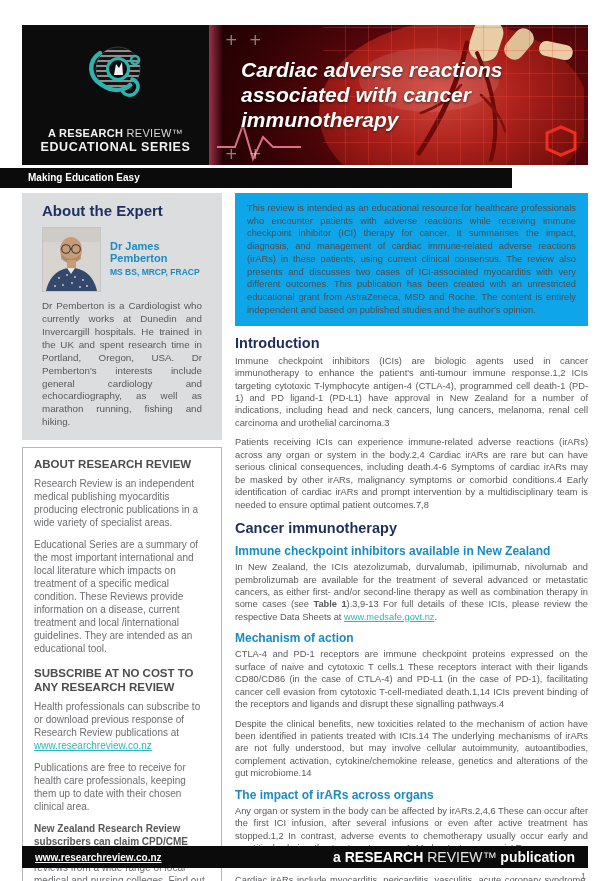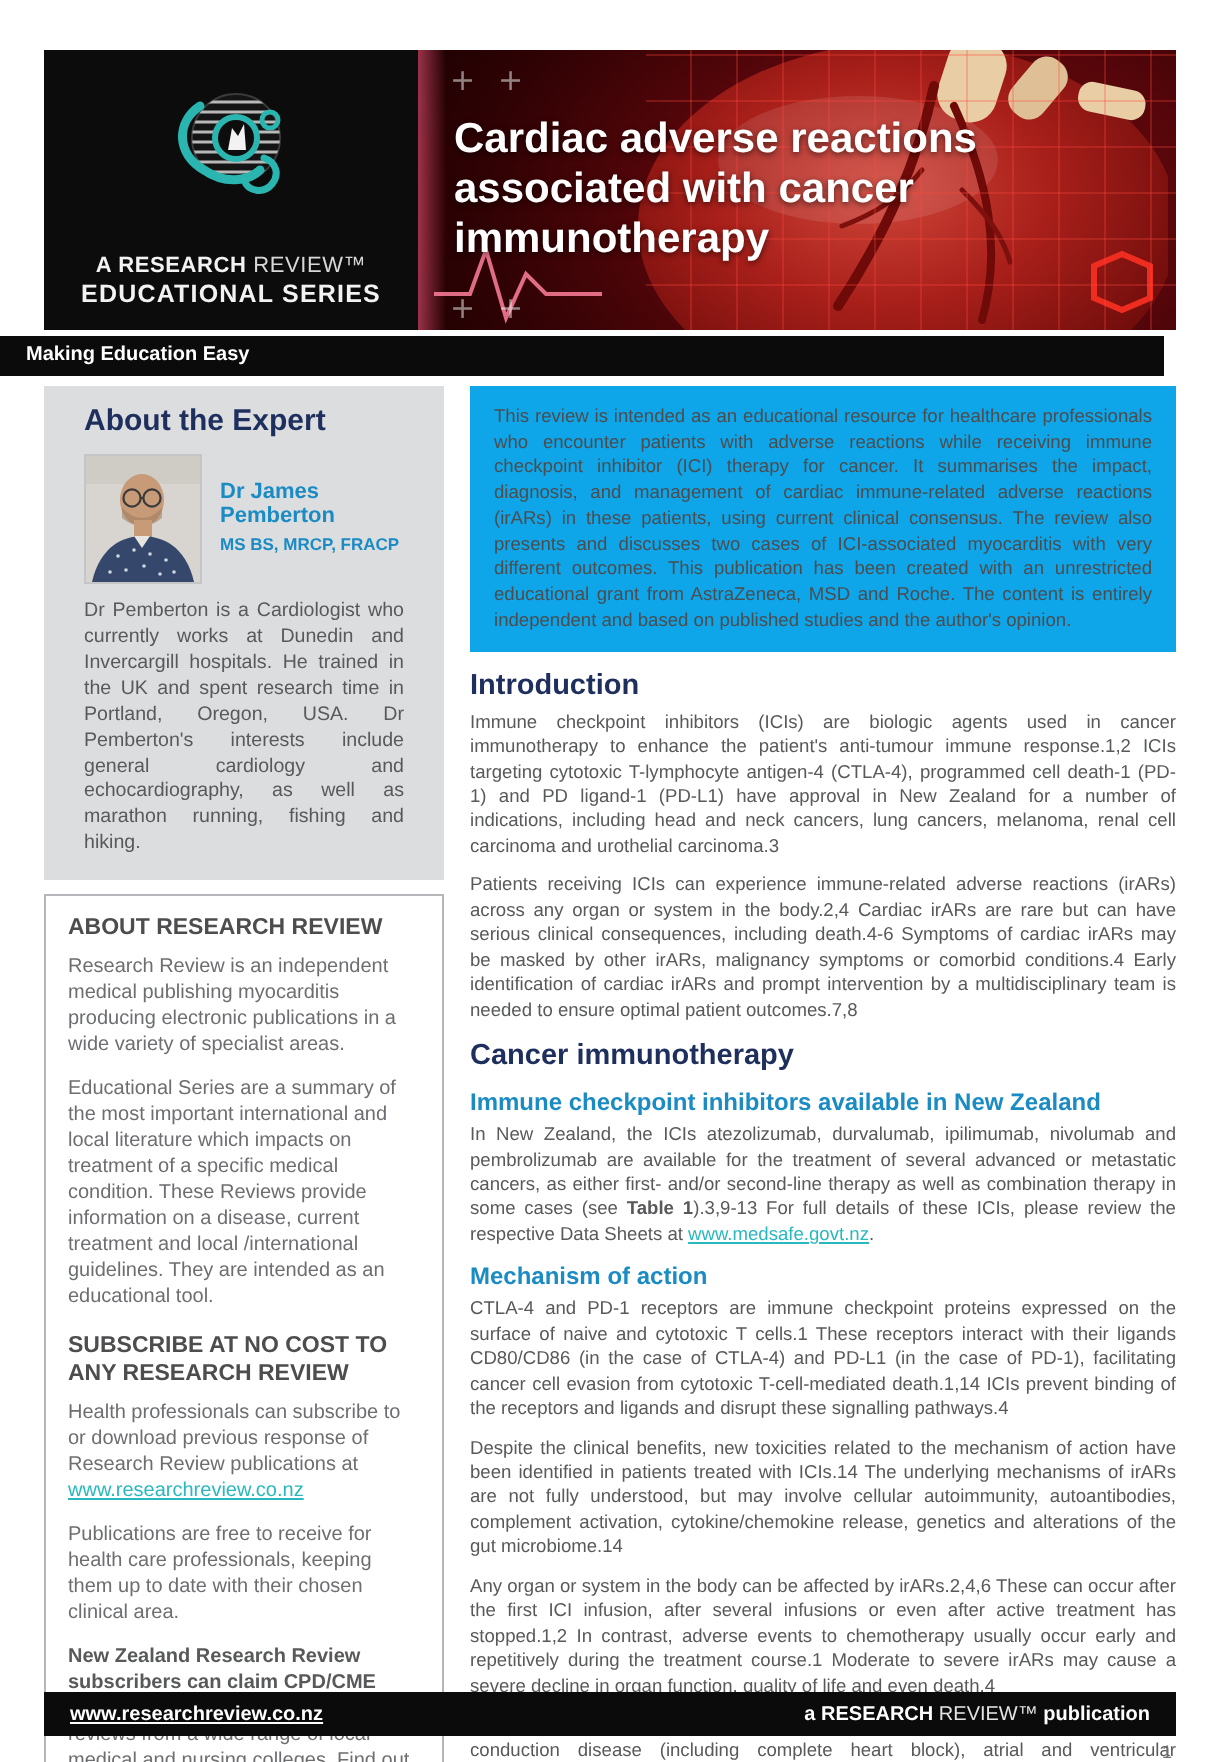--- a/index.html
+++ b/index.html
@@ -27,27 +27,27 @@
   }
   .header-right::after{ 
     content:"";position:absolute;right:0;top:0;width:70%;height:100%;
     background:
       repeating-linear-gradient(0deg, transparent 0 22px, rgba(255,70,60,.28) 22px 23px),
       repeating-linear-gradient(90deg, transparent 0 22px, rgba(255,70,60,.28) 22px 23px);
     pointer-events:none;
   }
   .heart-svg{position:absolute;left:0;top:0;}
   .header-title{
-    position:absolute;left:18px;top:50%;transform:translateY(-50%);
+    position:absolute;left:32px;top:50%;transform:translateY(-50%);
     width:300px;color:#ffffff;font-size:21px;font-weight:bold;line-height:1.2;
-    z-index:3;text-shadow:0 1px 3px rgba(0,0,0,.6);
-  }
-  
-  .mee-bar{position:absolute;left:0;top:168px;width:582px;height:20px;background:#0b0b0b;
-    color:#ffffff;font-size:10px;font-weight:bold;line-height:20px;padding-left:13px;box-sizing:border-box;}
+    z-index:3;text-shadow:0 1px 3px rgba(0,0,0,.6);font-style:italic;
+  }
+  
+  .mee-bar{position:absolute;left:0;top:168px;width:512px;height:20px;background:#0b0b0b;
+    color:#ffffff;font-size:10px;font-weight:bold;line-height:20px;padding-left:28px;box-sizing:border-box;}
   
   .sidebar{position:absolute;left:22px;top:193px;width:200px;}
   .expert-box{background:#dcdddf;padding:9px 20px 11px;box-sizing:border-box;}
   .expert-heading{color:#1e2f5e;font-size:15px;font-weight:bold;margin:0 0 8px;}
   .expert-row{display:flex;gap:9px;align-items:center;margin-bottom:8px;}
   .expert-photo{width:57px;height:63px;flex-shrink:0;border:1px solid #c4c5c7;background:#d8d5d0;}
   .expert-id{padding-bottom:2px;}
   .expert-name{color:#1b8bc4;font-weight:bold;font-size:11px;line-height:1.1;}
   .expert-creds{color:#1b8bc4;font-weight:bold;font-size:8.5px;margin-top:3px;}
   .expert-bio{color:#58595b;font-size:9.8px;line-height:1.32;text-align:justify;margin:0;}
@@ -66,21 +66,21 @@
     color:#4c4d4f;text-align:justify;box-sizing:border-box;}
   .section-heading{color:#1e2f5e;font-size:14.5px;font-weight:bold;margin:9px 0 4px;}
   .sub-heading{color:#1b8bc4;font-size:12px;font-weight:bold;margin:8px 0 3px;}
   .body-p{color:#58595b;font-size:9.3px;line-height:1.34;text-align:justify;margin:0 0 7px;}
   .body-link{color:#29b8be;text-decoration:underline;cursor:pointer;}
   
   .footer-bar{position:absolute;left:22px;top:846px;width:566px;height:22px;background:#0b0b0b;
     color:#ffffff;display:flex;justify-content:space-between;align-items:center;
     padding:0 13px;box-sizing:border-box;}
   .footer-url{font-size:10px;font-weight:bold;text-decoration:underline;color:#ffffff;cursor:pointer;}
-  .footer-pub{font-size:10px;}
+  .footer-pub{font-size:14px;}
   .footer-pub .b{font-weight:bold;}
   .footer-pub .l{font-weight:normal;color:#e3e3e3;}
   .page-num{position:absolute;right:24px;top:871px;font-size:9px;color:#6d6e71;}
 </style>
 </head>
 <body>
 
 <div class="header">
   <div class="header-left">
     <svg class="logo-svg" width="72" height="72" viewBox="0 0 72 72">
@@ -205,20 +205,21 @@
 
   <div class="section-heading">Cancer immunotherapy</div>
 
   <div class="sub-heading">Immune checkpoint inhibitors available in New Zealand</div>
   <p class="body-p"><span>In New Zealand, the ICIs atezolizumab, durvalumab, ipilimumab, nivolumab and pembrolizumab are available for the treatment of several advanced or metastatic cancers, as either first- and/or second-line therapy as well as combination therapy in some cases (see </span><strong>Table 1</strong><span>).3,9-13 For full details of these ICIs, please review the respective Data Sheets at </span><a class="body-link">www.medsafe.govt.nz</a><span>.</span></p>
 
   <div class="sub-heading">Mechanism of action</div>
   <p class="body-p">CTLA-4 and PD-1 receptors are immune checkpoint proteins expressed on the surface of naive and cytotoxic T cells.1 These receptors interact with their ligands CD80/CD86 (in the case of CTLA-4) and PD-L1 (in the case of PD-1), facilitating cancer cell evasion from cytotoxic T-cell-mediated death.1,14 ICIs prevent binding of the receptors and ligands and disrupt these signalling pathways.4</p>
   <p class="body-p">Despite the clinical benefits, new toxicities related to the mechanism of action have been identified in patients treated with ICIs.14 The underlying mechanisms of irARs are not fully understood, but may involve cellular autoimmunity, autoantibodies, complement activation, cytokine/chemokine release, genetics and alterations of the gut microbiome.14</p>
 
+  <div class="sub-heading">The impact of irARs across organs</div>
   <p class="body-p">Any organ or system in the body can be affected by irARs.2,4,6 These can occur after the first ICI infusion, after several infusions or even after active treatment has stopped.1,2 In contrast, adverse events to chemotherapy usually occur early and repetitively during the treatment course.1 Moderate to severe irARs may cause a severe decline in organ function, quality of life and even death.4</p>
   <p class="body-p">Cardiac irARs include myocarditis, pericarditis, vasculitis, acute coronary syndrome, conduction disease (including complete heart block), atrial and ventricular arrhythmias, Takotsubo syndrome, non-inflammatory left ventricular dysfunction and symptomatic heart failure.4,15</p>
 
 </div>
 
 <div class="footer-bar">
   <a class="footer-url">www.researchreview.co.nz</a>
   <div class="footer-pub">
     <span class="b">a RESEARCH</span>
     <span class="l">REVIEW™</span>

